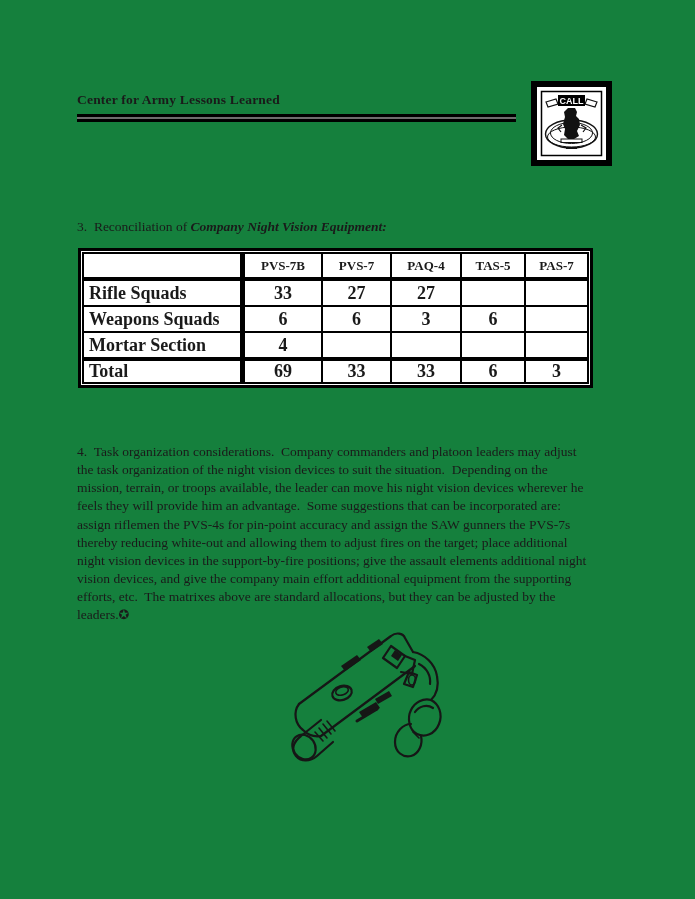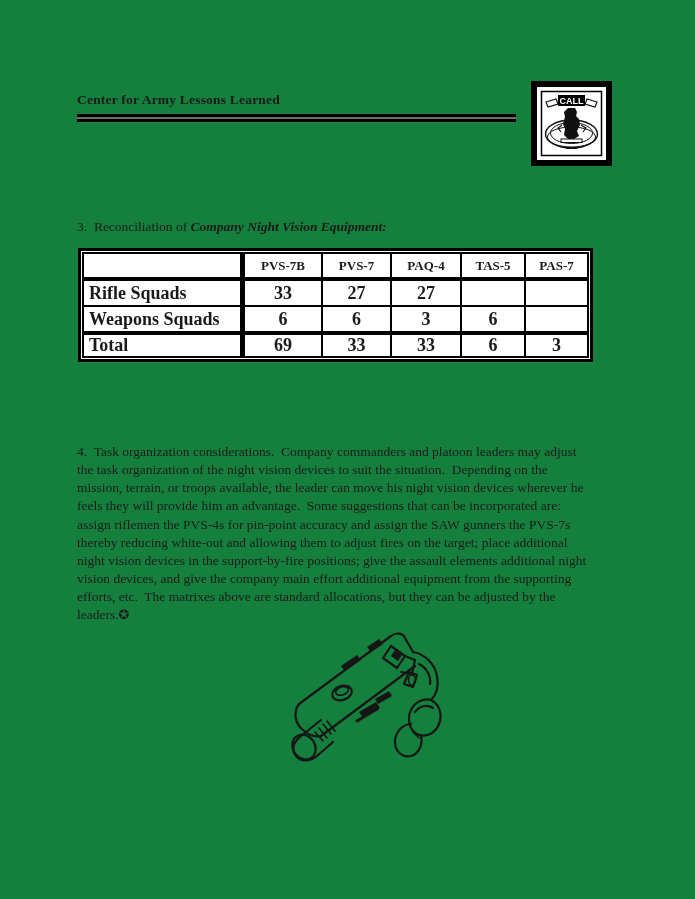--- a/index.html
+++ b/index.html
@@ -122,20 +122,28 @@
           <td class="c4"></td>
         </tr>
         <tr>
           <td class="lbl">Weapons Squads</td>
           <td class="c0">6</td>
           <td class="c1">6</td>
           <td class="c2">3</td>
           <td class="c3">6</td>
           <td class="c4"></td>
         </tr>
+        <tr>
+          <td class="lbl">Mortar Section</td>
+          <td class="c0">4</td>
+          <td class="c1"></td>
+          <td class="c2"></td>
+          <td class="c3"></td>
+          <td class="c4"></td>
+        </tr>
         <tr class="total-row">
           <td class="lbl">Total</td>
           <td class="c0">69</td>
           <td class="c1">33</td>
           <td class="c2">33</td>
           <td class="c3">6</td>
           <td class="c4">3</td>
         </tr>
       </tbody>
     </table>

